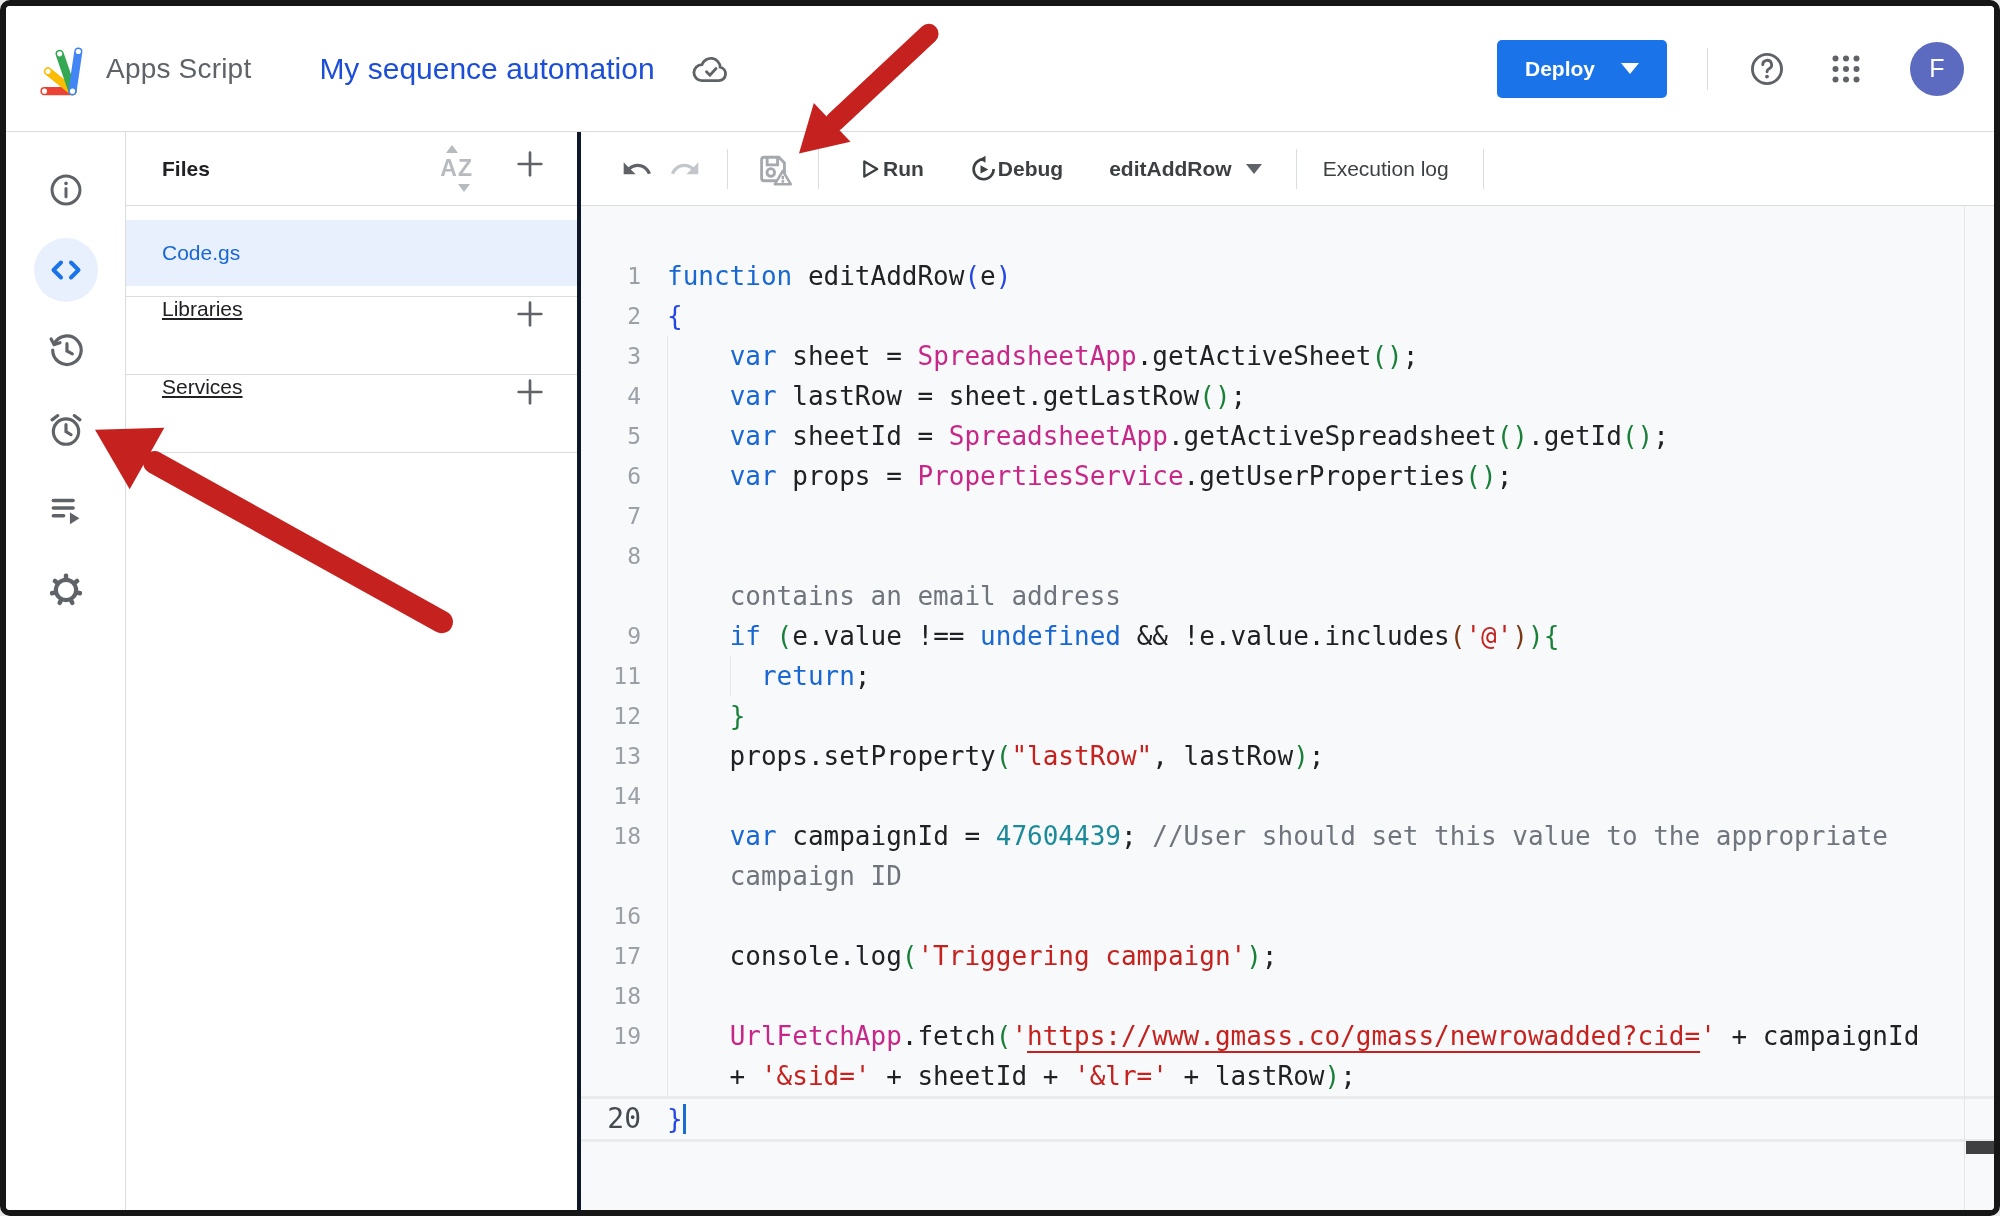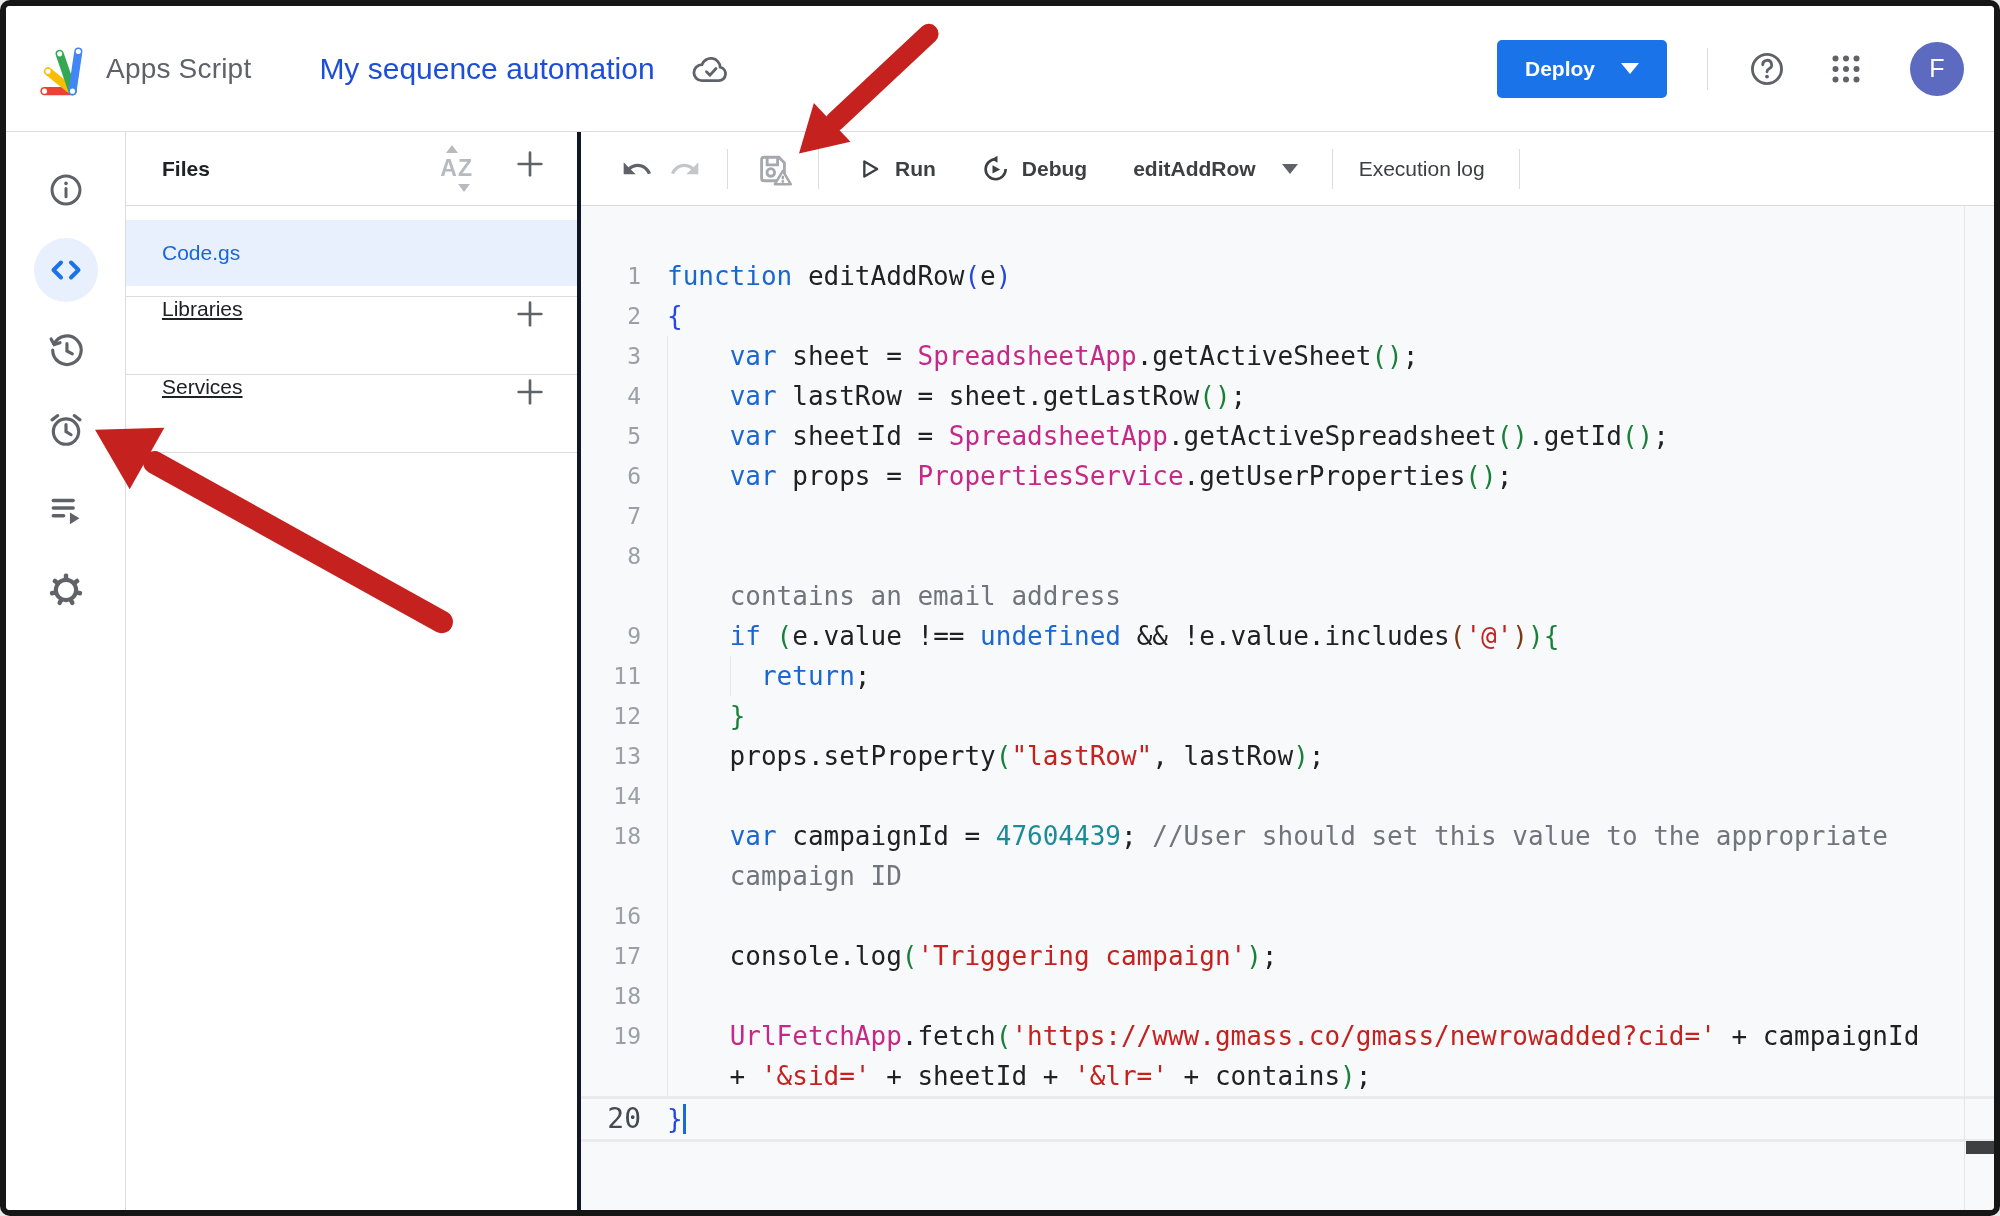--- a/index.html
+++ b/index.html
@@ -56,38 +56,38 @@
               color:#202124; cursor:pointer; }
   .file-row.selected { background:#e8f0fe; color:#1967d2; }
   .panel-row { height:78px; display:flex; align-items:flex-start; padding:0 30px 0 36px;
                border-bottom:1px solid #dadce0; font-size:21px; color:#202124;text-decoration:underline; }
   .panel-row .plus { margin-left:auto; }
 
   
   .editor-col { flex:1; display:flex; flex-direction:column; min-width:0; }
   .toolbar { height:74px; background:#fff; border-bottom:1px solid #dadce0; display:flex;
              align-items:center; padding-left:32px; }
-  .tb-btn { background:none; border:none; display:flex; align-items:center; gap:12px; cursor:pointer;
+  .tb-btn { background:none; border:none; display:flex; align-items:center; cursor:pointer;
             font-family:inherit; font-size:21px; font-weight:700; color:#3c4043; padding:8px; }
   .tb-div { margin:0 18px; height:40px; }
   .fn-caret { width:0; height:0; border-left:8px solid transparent; border-right:8px solid transparent;
               border-top:10px solid #5f6368; margin-left:14px; }
 
   
   .code-area { flex:1; background:#f8f9fa; position:relative; padding-top:50px;
                font-family:"DejaVu Sans Mono", monospace; overflow:hidden; }
   .code-line { position:relative; height:40px; line-height:40px; display:flex; font-size:26px;
                white-space:pre; }
   .code-line.active { height:46px; line-height:40px; border-top:3px solid #ebebeb;
                       border-bottom:3px solid #ebebeb; }
   .gutter { width:60px; flex-shrink:0; text-align:right; color:#9aa0a6; font-size:23px; }
   .code-line.active .gutter { color:#444a50; font-size:28px; }
   .code-text { margin-left:26px; }
   .guide { position:absolute; top:0; bottom:0; width:1px; background:#e4e7ea; }
-  .tok-strU { text-underline-offset:6px; }
+  .tok-strU { text-decoration:underline; text-underline-offset:6px; }
   .caret { display:inline-block; width:3px; height:30px; background:#1a6bd2; vertical-align:middle;
            transform:translateY(-2px); }
   .scroll-divider { position:absolute; top:0; bottom:0; right:29px; width:1px; background:#e4e7ea; }
   .scroll-thumb { position:absolute; right:0; bottom:56px; width:28px; height:13px; background:#3f4042; }
 
   .arrows { position:absolute; inset:0; width:100%; height:100%; pointer-events:none; z-index:40; }
 </style>
 <style>.tok-pl{color:#202124}.tok-kw{color:#1967d2}.tok-cls{color:#c72888}.tok-str{color:#c5221f}.tok-strU{color:#c5221f}.tok-num{color:#1d8a99}.tok-com{color:#70757d}.tok-brB{color:#2446e4}.tok-brG{color:#188038}.tok-brO{color:#7b3814}</style></head>
 <body>
 
@@ -304,21 +304,21 @@
             <div class="code-line"><i class="guide" style="left: 86px;"></i><i class="guide" style="left: 148.6px;"></i><span class="gutter">11</span><span class="code-text"><span class="tok-pl">      </span><span class="tok-kw">return</span><span class="tok-pl">;</span></span></div>
             <div class="code-line"><i class="guide" style="left: 86px;"></i><span class="gutter">12</span><span class="code-text"><span class="tok-pl">    </span><span class="tok-brG">}</span></span></div>
             <div class="code-line"><i class="guide" style="left: 86px;"></i><span class="gutter">13</span><span class="code-text"><span class="tok-pl">    props.setProperty</span><span class="tok-brG">(</span><span class="tok-str">"lastRow"</span><span class="tok-pl">, lastRow</span><span class="tok-brG">)</span><span class="tok-pl">;</span></span></div>
             <div class="code-line"><i class="guide" style="left: 86px;"></i><span class="gutter">14</span><span class="code-text"></span></div>
             <div class="code-line"><i class="guide" style="left: 86px;"></i><span class="gutter">18</span><span class="code-text"><span class="tok-pl">    </span><span class="tok-kw">var</span><span class="tok-pl"> campaignId = </span><span class="tok-num">47604439</span><span class="tok-pl">; </span><span class="tok-com">//User should set this value to the appropriate</span></span></div>
             <div class="code-line"><i class="guide" style="left: 86px;"></i><span class="gutter"></span><span class="code-text"><span class="tok-pl">    </span><span class="tok-com">campaign ID</span></span></div>
             <div class="code-line"><i class="guide" style="left: 86px;"></i><span class="gutter">16</span><span class="code-text"></span></div>
             <div class="code-line"><i class="guide" style="left: 86px;"></i><span class="gutter">17</span><span class="code-text"><span class="tok-pl">    console.log</span><span class="tok-brG">(</span><span class="tok-str">'Triggering campaign'</span><span class="tok-brG">)</span><span class="tok-pl">;</span></span></div>
             <div class="code-line"><i class="guide" style="left: 86px;"></i><span class="gutter">18</span><span class="code-text"></span></div>
             <div class="code-line"><i class="guide" style="left: 86px;"></i><span class="gutter">19</span><span class="code-text"><span class="tok-pl">    </span><span class="tok-cls">UrlFetchApp</span><span class="tok-pl">.fetch</span><span class="tok-brG">(</span><span class="tok-str">'</span><span class="tok-strU">https://www.gmass.co/gmass/newrowadded?cid=</span><span class="tok-str">'</span><span class="tok-pl"> + campaignId</span></span></div>
-            <div class="code-line"><i class="guide" style="left: 86px;"></i><span class="gutter"></span><span class="code-text"><span class="tok-pl">    + </span><span class="tok-str">'&amp;sid='</span><span class="tok-pl"> + sheetId + </span><span class="tok-str">'&amp;lr='</span><span class="tok-pl"> + contains</span><span class="tok-brG">)</span><span class="tok-pl">;</span></span></div>
+            <div class="code-line"><i class="guide" style="left: 86px;"></i><span class="gutter"></span><span class="code-text"><span class="tok-pl">    + </span><span class="tok-str">'&amp;sid='</span><span class="tok-pl"> + sheetId + </span><span class="tok-str">'&amp;lr='</span><span class="tok-pl"> + lastRow</span><span class="tok-brG">)</span><span class="tok-pl">;</span></span></div>
             <div class="code-line active"><span class="gutter">20</span><span class="code-text"><span class="tok-brB">}</span><i class="caret"></i></span></div>
           </div>
         <span class="scroll-divider"></span>
         <span class="scroll-thumb"></span>
       </div>
     </div>
   </div>
 
   <svg class="arrows" viewBox="0 0 2000 1216">
     <g>

